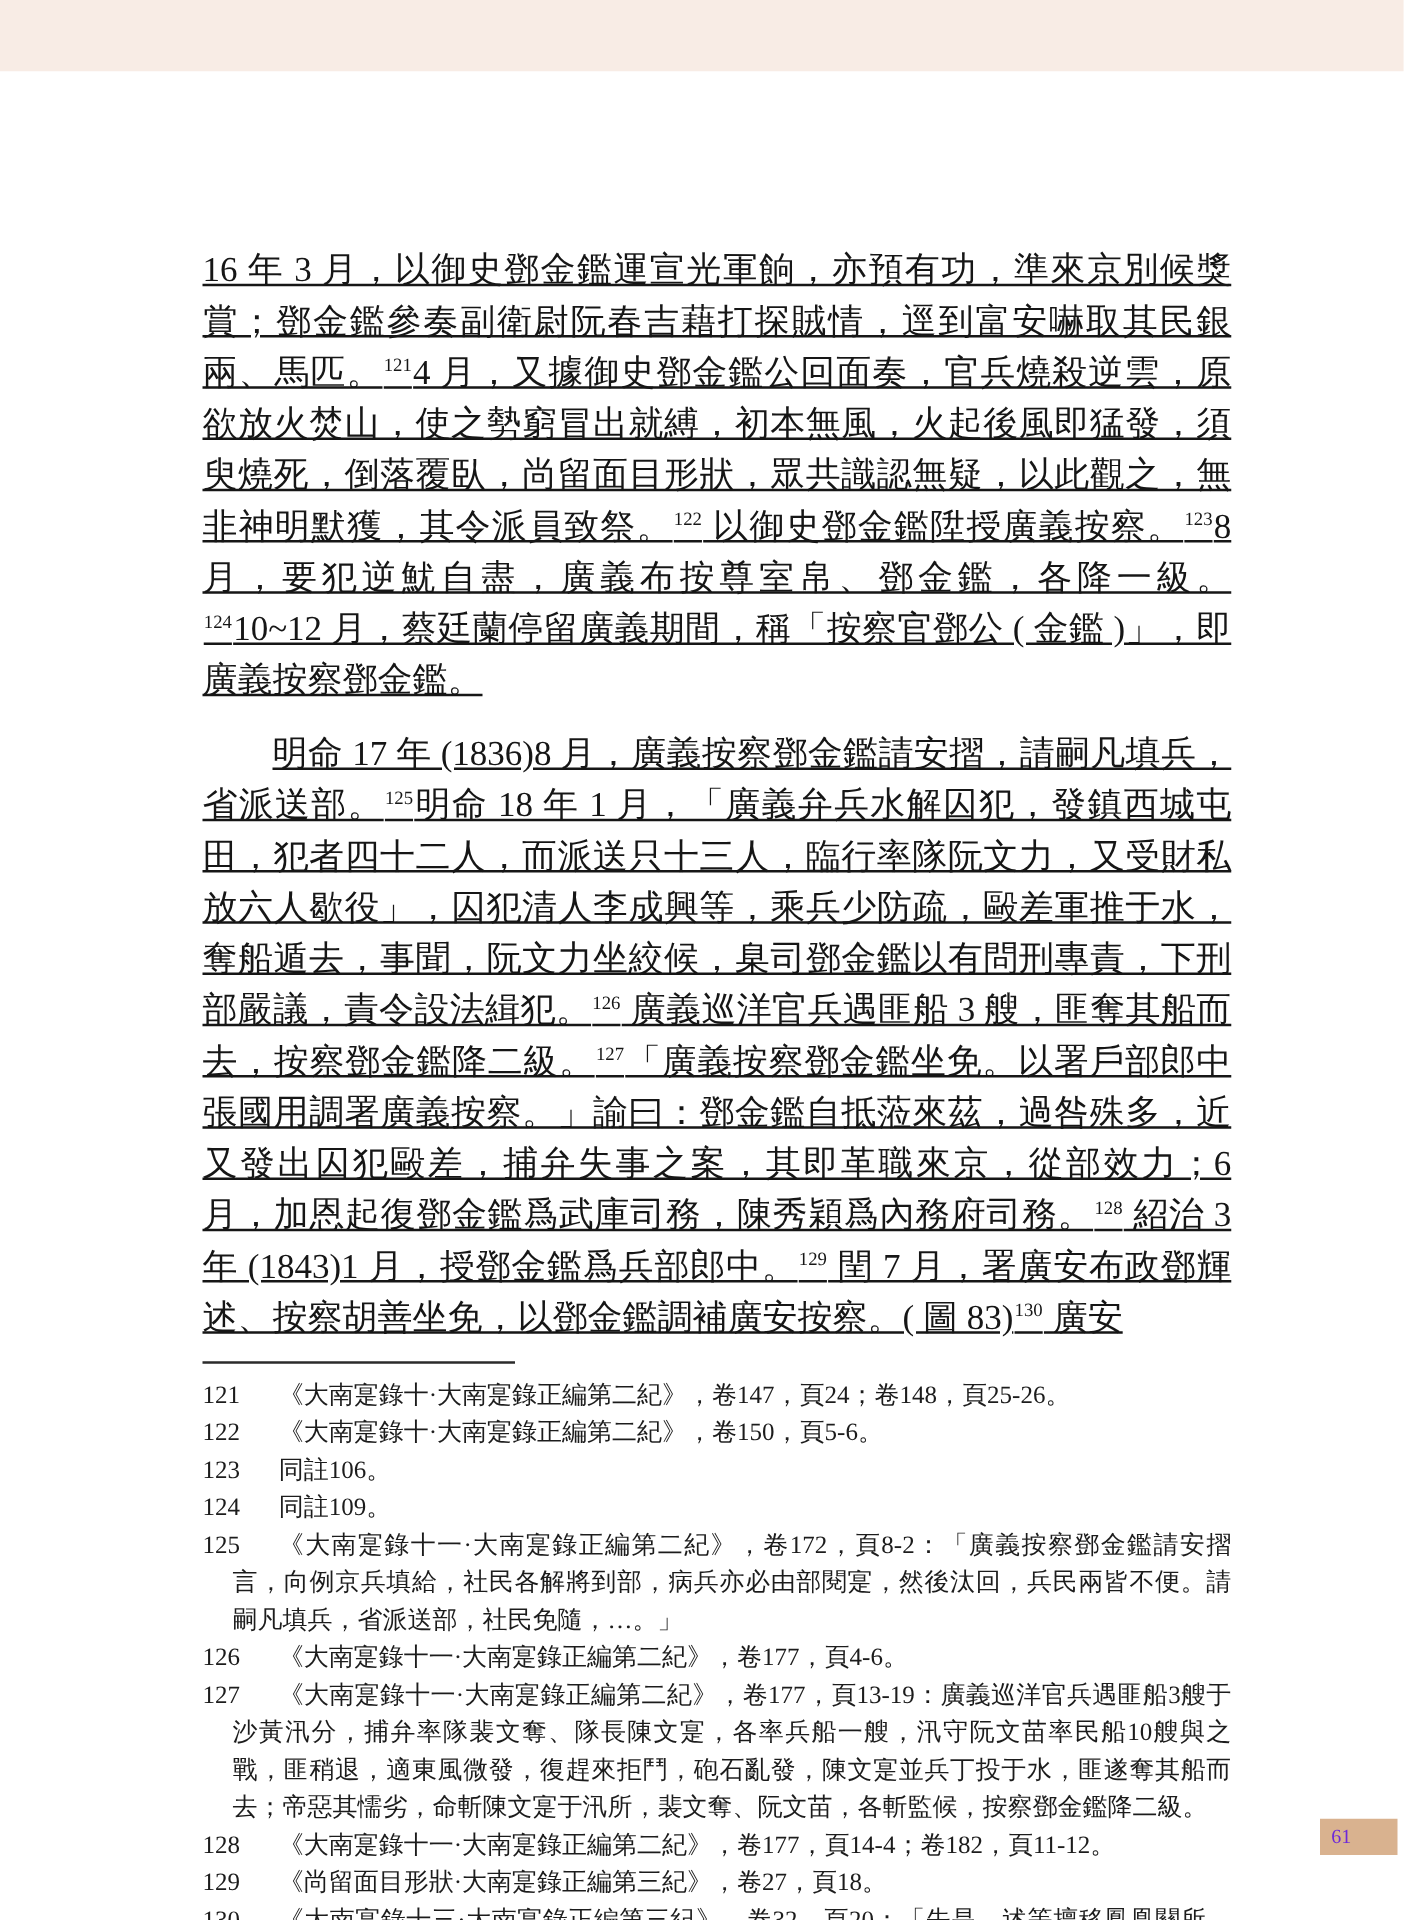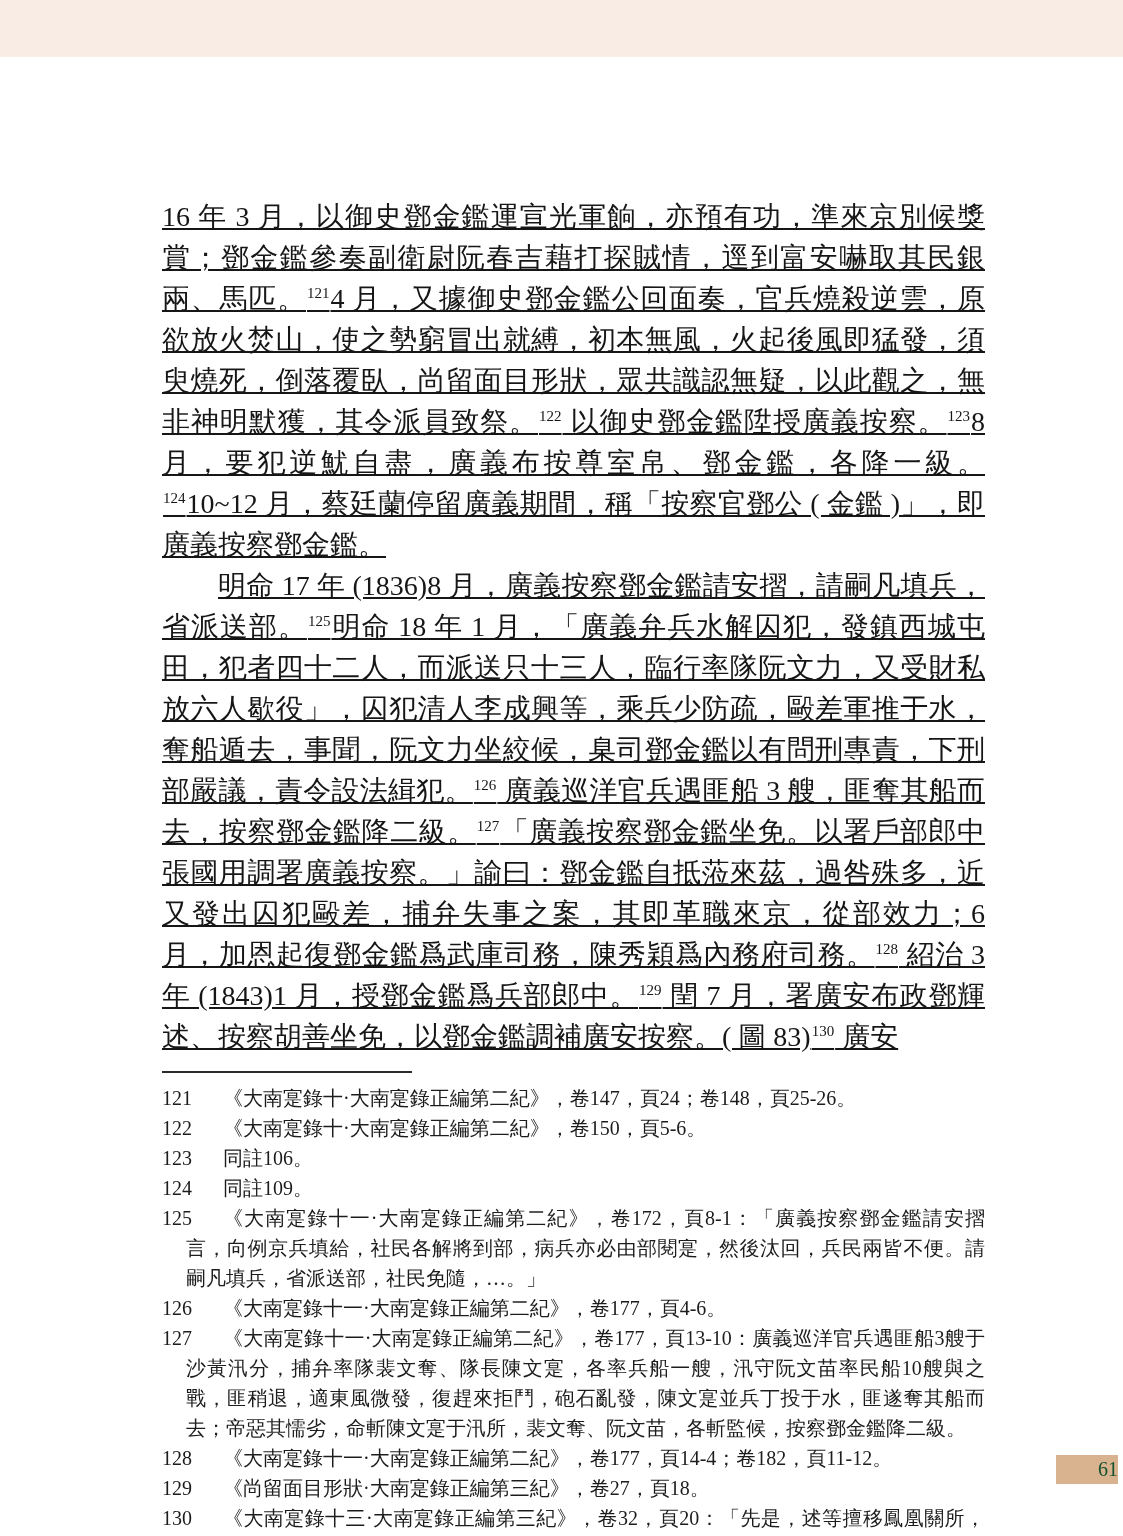--- a/index.html
+++ b/index.html
@@ -13,42 +13,41 @@
     position:absolute;top:0;left:0;width:1123px;height:57px;
   }
   .content{
     position:absolute;left:162px;top:196px;width:823px;
   }
   #body-text{min-height:697px;}
   .para{
     margin:0;font-size:28px;line-height:41px;
     text-align:justify;text-justify:inter-character;text-decoration:underline;
   }
-  .para.indent{text-indent:2em;}
+  .para.indent{text-indent:2em;margin-top:18px;}
   .para sup{
     font-size:15px;line-height:0;vertical-align:super;
     letter-spacing:0;margin:0 1px;
   }
   .fn-sep{
     width:250px;height:0;border-top:2px solid #2b2b2b;
     margin:14px 0 10px 0;
   }
   .footnote{
     position:relative;margin:0;font-size:20px;line-height:30px;
     text-align:justify;text-justify:inter-character;color:#1c1c1c;
   }
   .fn-num{position:absolute;left:0;top:0;width:50px;}
   .fn-text{margin-left:24px;text-indent:37px;}
   .page-num-box{
     position:absolute;top:1455px;right:5px;width:62px;height:29px;
   }
   .page-num-box span{
-    display:block;font-size:20px;line-height:29px;padding-left:9px;
-    color:#14532d;
-    text-align:right;
+    display:block;font-size:16px;line-height:29px;padding-left:9px;
+    color:#6d28d9;
   }
 </style>
 </head>
 <body>
 
 <div class="top-band" style="background: rgb(248, 236, 229);"></div>
 
 <main class="content">
   <section id="body-text">
       <p class="para"><span>16 年 3 月，以御史鄧金鑑運宣光軍餉，亦預有功，準來京別候獎賞；鄧金鑑參奏副衛尉阮春吉藉打探賊情，逕到富安嚇取其民銀兩、馬匹。</span><sup>121</sup><span>4 月，又據御史鄧金鑑公回面奏，官兵燒殺逆雲，原欲放火焚山，使之勢窮冒出就縛，初本無風，火起後風即猛發，須臾燒死，倒落覆臥，尚留面目形狀，眾共識認無疑，以此觀之，無非神明默獲，其令派員致祭。</span><sup>122</sup><span> 以御史鄧金鑑陞授廣義按察。</span><sup>123</sup><span>8 月，要犯逆魷自盡，廣義布按尊室帛、鄧金鑑，各降一級。</span><sup>124</sup><span>10~12 月，蔡廷蘭停留廣義期間，稱「按察官鄧公 ( 金鑑 )」，即廣義按察鄧金鑑。</span></p>
@@ -67,29 +66,29 @@
       <div class="footnote">
         <span class="fn-num">123</span>
         <div class="fn-text">同註106。</div>
       </div>
       <div class="footnote">
         <span class="fn-num">124</span>
         <div class="fn-text">同註109。</div>
       </div>
       <div class="footnote">
         <span class="fn-num">125</span>
-        <div class="fn-text">《大南寔錄十一·大南寔錄正編第二紀》，卷172，頁8-1：「廣義按察鄧金鑑請安摺言，向例京兵填給，社民各解將到部，病兵亦必由部閱寔，然後汰回，兵民兩皆不便。請嗣凡填兵，省派送部，社民免隨，…。」</div>
+        <div class="fn-text">《大南寔錄十一·大南寔錄正編第二紀》，卷172，頁8-2：「廣義按察鄧金鑑請安摺言，向例京兵填給，社民各解將到部，病兵亦必由部閱寔，然後汰回，兵民兩皆不便。請嗣凡填兵，省派送部，社民免隨，…。」</div>
       </div>
       <div class="footnote">
         <span class="fn-num">126</span>
         <div class="fn-text">《大南寔錄十一·大南寔錄正編第二紀》，卷177，頁4-6。</div>
       </div>
       <div class="footnote">
         <span class="fn-num">127</span>
-        <div class="fn-text">《大南寔錄十一·大南寔錄正編第二紀》，卷177，頁13-10：廣義巡洋官兵遇匪船3艘于沙黃汛分，捕弁率隊裴文奪、隊長陳文寔，各率兵船一艘，汛守阮文苗率民船10艘與之戰，匪稍退，適東風微發，復趕來拒鬥，砲石亂發，陳文寔並兵丁投于水，匪遂奪其船而去；帝惡其懦劣，命斬陳文寔于汛所，裴文奪、阮文苗，各斬監候，按察鄧金鑑降二級。</div>
+        <div class="fn-text">《大南寔錄十一·大南寔錄正編第二紀》，卷177，頁13-19：廣義巡洋官兵遇匪船3艘于沙黃汛分，捕弁率隊裴文奪、隊長陳文寔，各率兵船一艘，汛守阮文苗率民船10艘與之戰，匪稍退，適東風微發，復趕來拒鬥，砲石亂發，陳文寔並兵丁投于水，匪遂奪其船而去；帝惡其懦劣，命斬陳文寔于汛所，裴文奪、阮文苗，各斬監候，按察鄧金鑑降二級。</div>
       </div>
       <div class="footnote">
         <span class="fn-num">128</span>
         <div class="fn-text">《大南寔錄十一·大南寔錄正編第二紀》，卷177，頁14-4；卷182，頁11-12。</div>
       </div>
       <div class="footnote">
         <span class="fn-num">129</span>
         <div class="fn-text">《尚留面目形狀·大南寔錄正編第三紀》，卷27，頁18。</div>
       </div>
       <div class="footnote">

